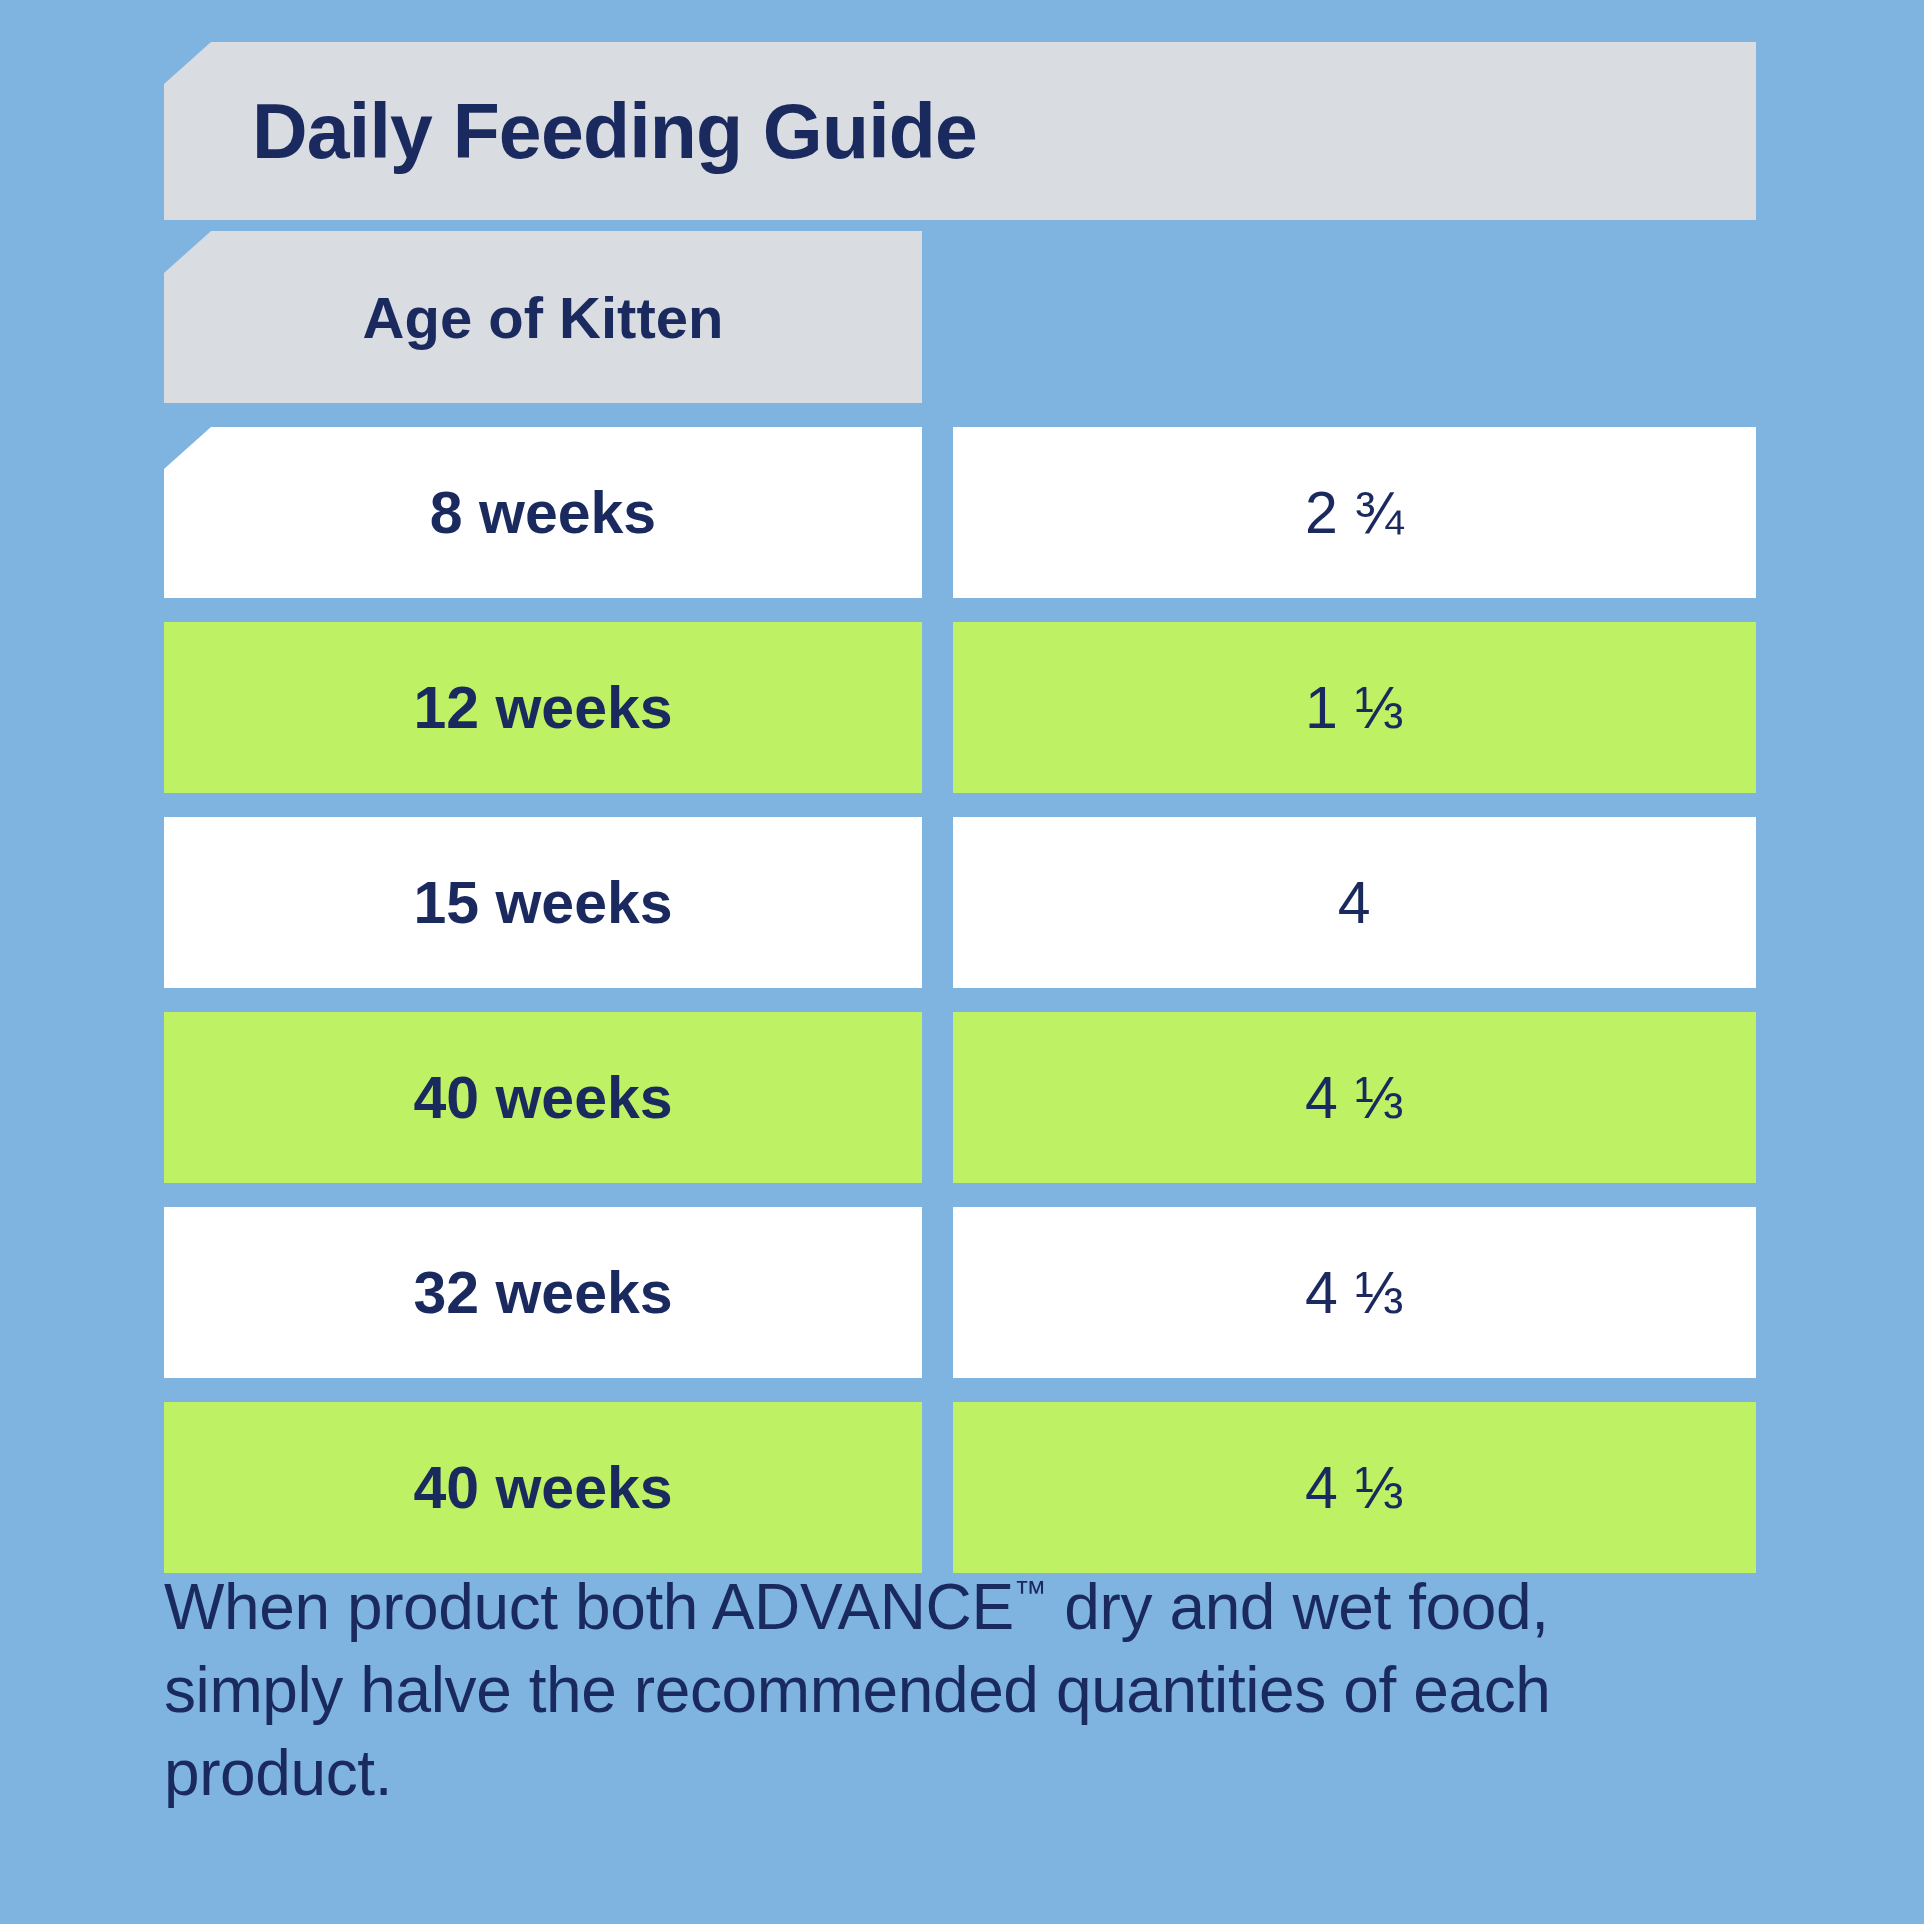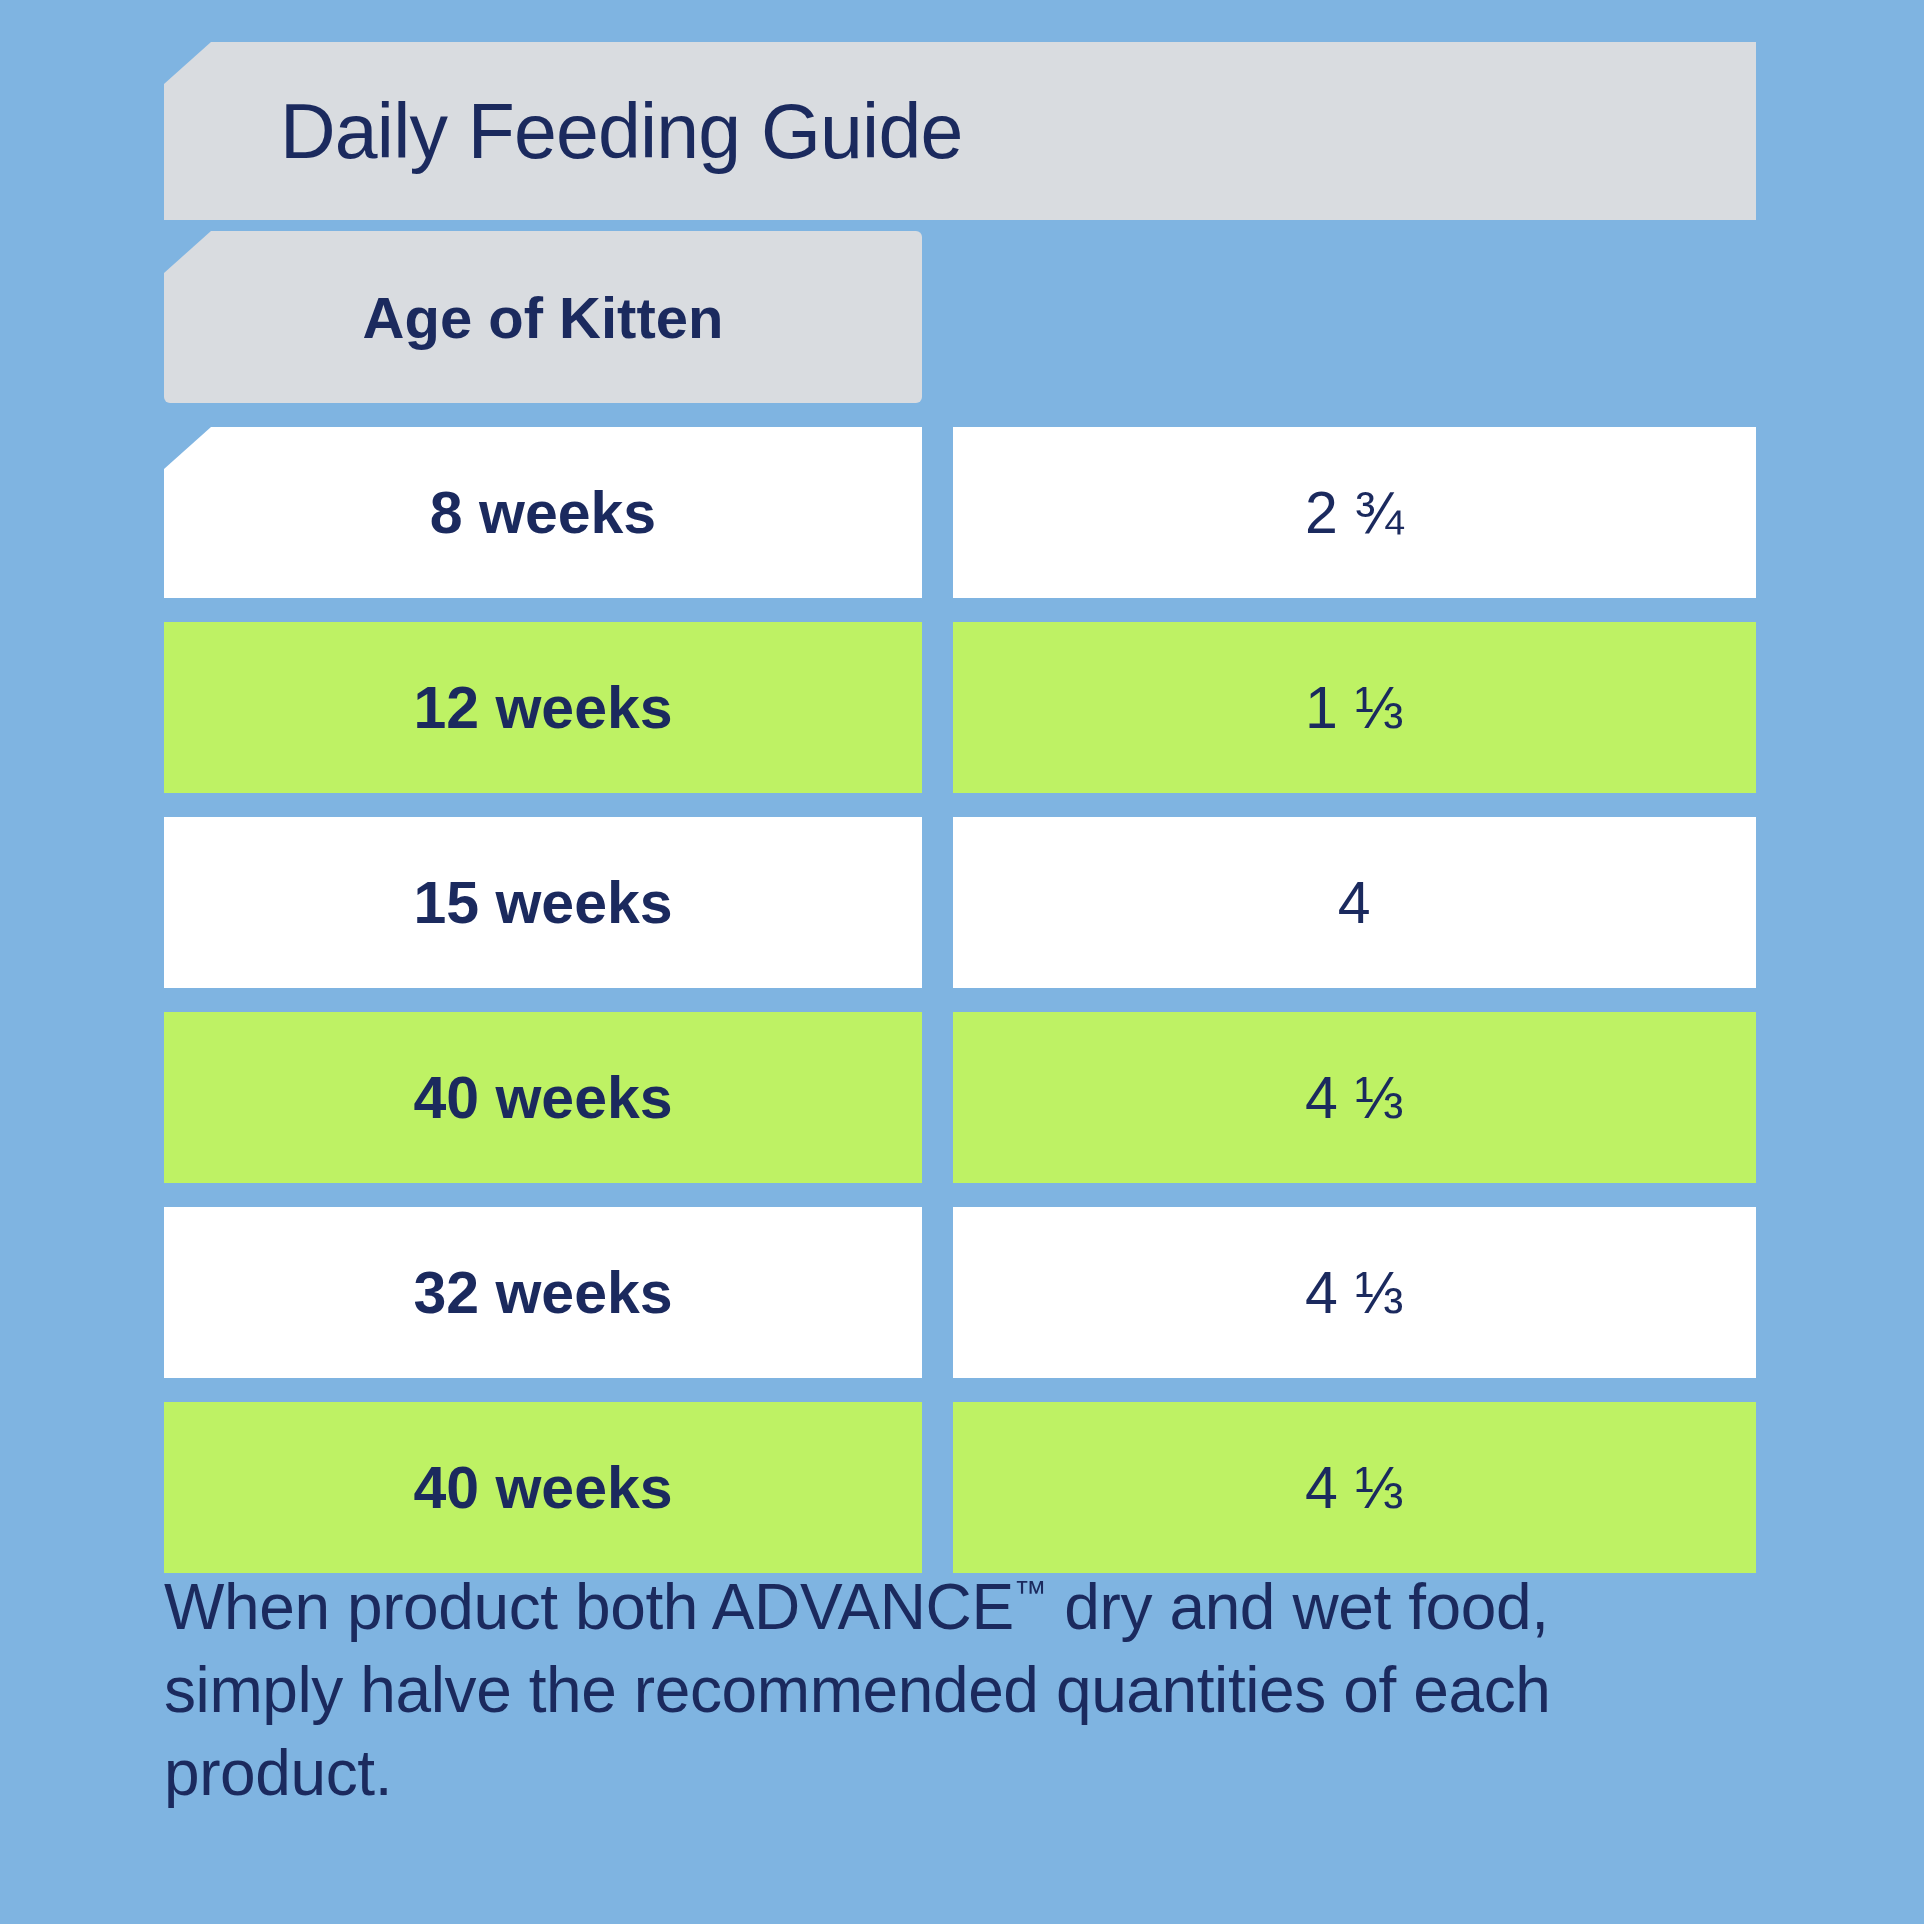--- a/index.html
+++ b/index.html
@@ -28,24 +28,24 @@
     left: 164px;
     top: 42px;
     width: 1592px;
     height: 178px;
     background: #D9DCE0;
     clip-path: polygon(47px 0, 100% 0, 100% 100%, 0 100%, 0 42px);
     display: flex;
     align-items: center;
   }
   .title-text {
-    margin-left: 116px;
+    margin-left: 88px;
     color: #1B2A5E;
     font-size: 77px;
-    font-weight: normal;
+    font-weight: bold;
     letter-spacing: -0.8px;
     line-height: 1;
   }
 
   
   .table {
     position: absolute;
     left: 164px;
     top: 231px;
     width: 1592px;
@@ -79,21 +79,20 @@
 
   
   .row-head .cell {
     height: 172px;
     background: #D9DCE0;
     font-size: 58px;
     font-weight: bold;
   }
   .row-head .cell-age {
     clip-path: polygon(47px 0, 100% 0, 100% 100%, 0 100%, 0 42px);
-    border-radius: 6px;
   }
   .row-head .cell-gap {
     background: transparent;
   }
 
   
   .row-data .cell {
     height: 171px;
   }
   .row-data .cell-age {

